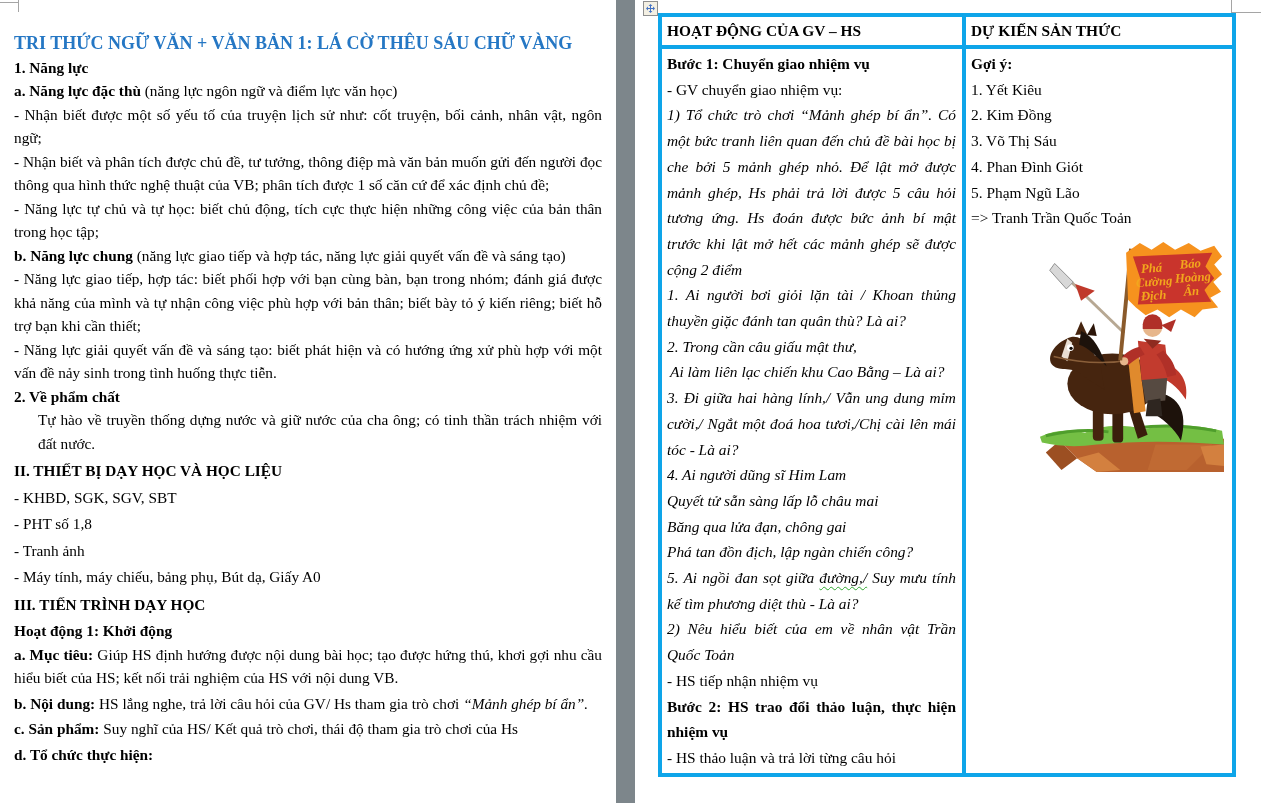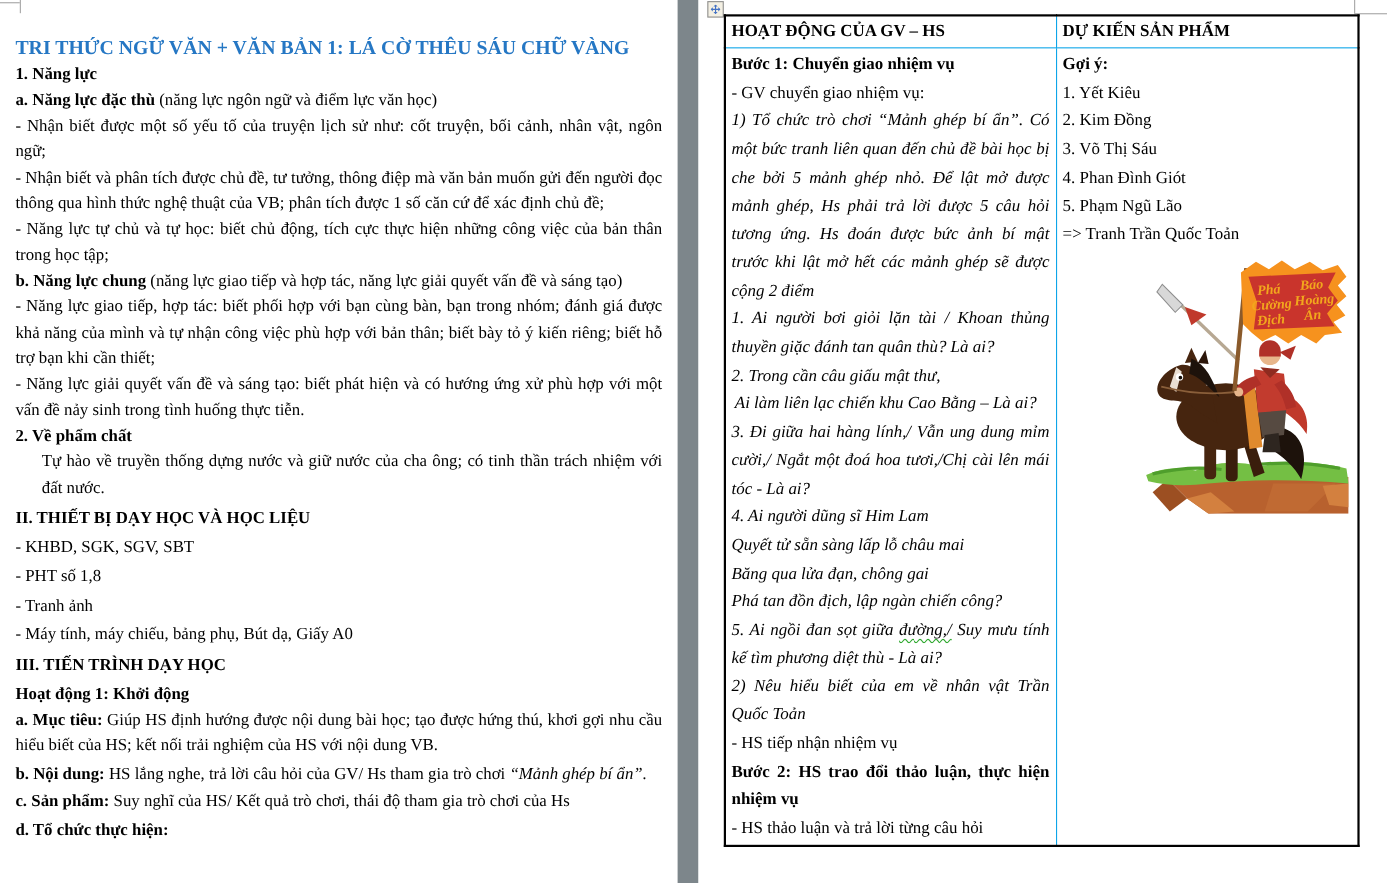--- a/index.html
+++ b/index.html
@@ -30,21 +30,21 @@
   .b{font-weight:bold;}
   .i{font-style:italic;}
   .title{color:var(--blue);font-weight:bold;text-align:center !important;font-size:18px;}
   .indent{padding-left:24px;}
   .mt2{margin-top:2px!important;} .mt3{margin-top:3px!important;} .mt4{margin-top:4px!important;}
   .noj{text-align:left !important;}
 
   
   .lesson{position:absolute;left:23px;top:13px;width:578px;border-collapse:collapse;table-layout:fixed;
           font-size:15.4px;line-height:25.7px;border:2px solid #000;}
-  .lesson th,.lesson td{border:1px solid #0ea5e9;vertical-align:top;padding:2px 6px 2px 5px;}
+  .lesson th,.lesson td{border:4px solid #0ea5e9;vertical-align:top;padding:2px 6px 2px 5px;}
   .lesson th{text-align:left;font-weight:bold;height:24px;line-height:24px;}
   .lesson td p{margin:0;}
   .cell-left p{text-align:justify;}
   .sp2{padding-left:3px;}
   .squig{text-decoration:underline wavy #2ea82e 1px;text-underline-offset:3px;}
 
   
   .table-handle{position:absolute;left:8px;top:1px;width:13px;height:13px;background:#f4f0e3;
                 border:1px solid #8f8f8f;display:flex;align-items:center;justify-content:center;cursor:move;}
 
@@ -96,21 +96,21 @@
     <div class="table-handle">
       <svg width="9" height="9" viewBox="0 0 9 9">
         <path d="M4.5,0 L6.4,2 L5,2 L5,4 L7,4 L7,2.6 L9,4.5 L7,6.4 L7,5 L5,5 L5,7 L6.4,7 L4.5,9 L2.6,7 L4,7 L4,5 L2,5 L2,6.4 L0,4.5 L2,2.6 L2,4 L4,4 L4,2 L2.6,2 Z" fill="#4472c4"></path>
       </svg>
     </div>
 
     <table class="lesson">
       <tbody>
           <tr>
         <th style="width:289px;">HOẠT ĐỘNG CỦA GV – HS</th>
-        <th>DỰ KIẾN SẢN PHẨM</th>
+        <th>DỰ KIẾN SẢN THỨC</th>
       </tr>
       <tr>
         <td class="cell-left">
           <p class="b">Bước 1: Chuyển giao nhiệm vụ</p>
           <p>- GV chuyển giao nhiệm vụ:</p>
           <p class="i">1) Tổ chức trò chơi “Mảnh ghép bí ẩn”. Có một bức tranh liên quan đến chủ đề bài học bị che bởi 5 mảnh ghép nhỏ. Để lật mở được mảnh ghép, Hs phải trả lời được 5 câu hỏi tương ứng. Hs đoán được bức ảnh bí mật trước khi lật mở hết các mảnh ghép sẽ được cộng 2 điểm</p>
           <p class="i">1. Ai người bơi giỏi lặn tài / Khoan thủng thuyền giặc đánh tan quân thù? Là ai?</p>
           <p class="i">2. Trong cần câu giấu mật thư,</p>
           <p class="i sp2">Ai làm liên lạc chiến khu Cao Bằng – Là ai?</p>
           <p class="i">3. Đi giữa hai hàng lính,/ Vẫn ung dung mỉm cười,/ Ngắt một đoá hoa tươi,/Chị cài lên mái tóc - Là ai?</p>

